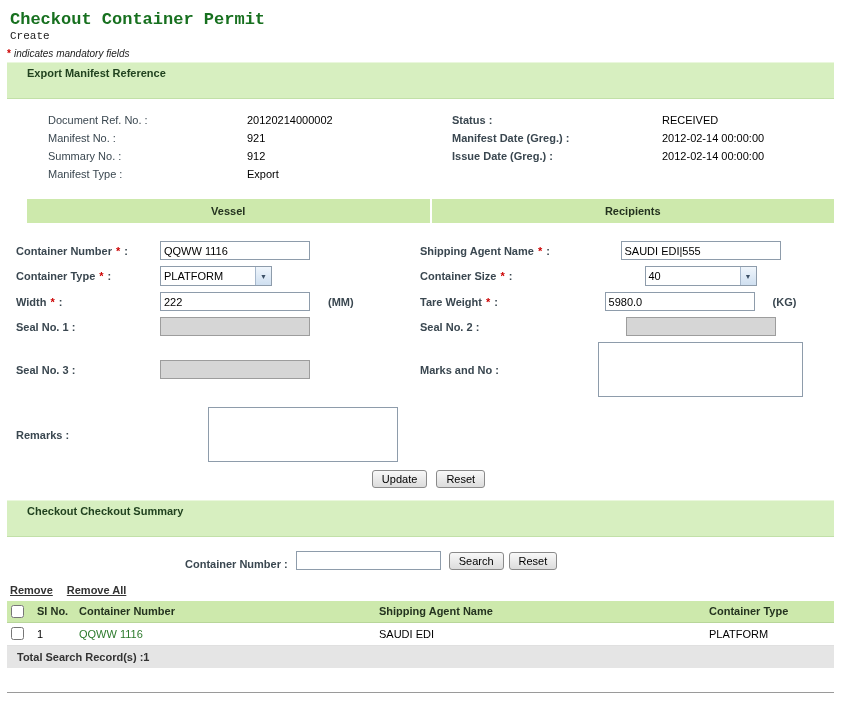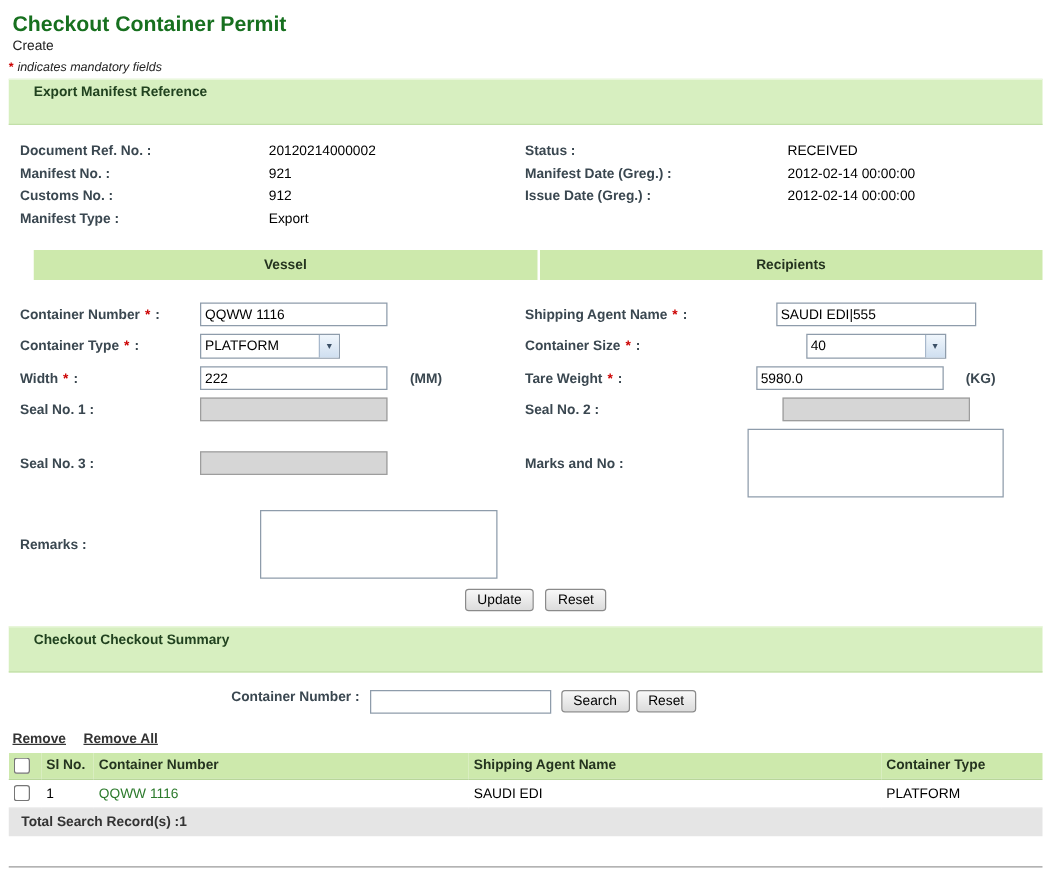--- a/index.html
+++ b/index.html
@@ -4,36 +4,36 @@
 <style>
   * { box-sizing: border-box; }
   html, body { margin:0; padding:0; background:#ffffff; }
   body {
     width:841px; height:701px; overflow:hidden;
     font-family:"Liberation Sans", sans-serif;
     font-size:11px; color:#000;
   }
   .page { position:relative; width:841px; padding-top:10px; }
 
-  .page-header { padding-left:10px; }
+  .page-header { padding-left:10px;font-family:Liberation Mono, monospace; }
   .page-title { margin:0; font-size:17px; font-weight:bold; color:#17701f; }
   .page-subtitle { font-size:11px; color:#222; margin-top:1px; }
 
   .mandatory-note { font-size:10px; font-style:italic; color:#222; margin:6px 0 3px 3px; }
   .mandatory-note .star { color:#cc0000; font-style:normal; margin-right:3px; }
 
   .section-bar {
     margin:0 7px; height:37px; line-height:21px;
     background:#d7efc0; border-top:1px solid #eaf7dd; border-bottom:1px solid #c2e0a8;
     font-weight:bold; color:#21421f; padding-left:20px;
   }
 
   .info-grid { padding:12px 0 10px 16px; }
   .info-row { display:flex; height:18px; align-items:center; }
-  .info-l1 { width:199px; font-weight:bold; color:#3a4750; }
+  .info-l1 { width:199px; font-weight:normal; color:#3a4750;margin-left:32px; }
   .info-v1 { width:205px; }
   .info-l2 { width:210px; font-weight:bold; color:#3a4750; }
   .info-v2 { flex:1; }
 
   .tabs { display:flex; margin:6px 7px 0 7px; height:24px; gap:2px; background:#fff;padding-left:20px; }
   .tab { flex:1; background:#cde9ac; color:#24331f; font-weight:bold; text-align:center; line-height:24px; cursor:pointer; }
   .tab.active { background:#156a38; color:#ffffff; }
 
   .form-area { padding:18px 0 0 16px; }
   .frow { display:flex; align-items:center; margin-bottom:6px; }
@@ -69,21 +69,21 @@
   .ta-marks { width:205px; height:55px; }
   .ta-remarks { width:190px; height:55px; }
 
   .btn {
     font-family:inherit; font-size:11px; color:#000; padding:2px 9px;
     background:linear-gradient(#f8f8f8,#dcdcdc); border:1px solid #8a8a8a; border-radius:3px; cursor:pointer;
   }
   .btn + .btn { margin-left:6px; }
   .center-row { text-align:center; margin:8px 0 12px 0; }
 
-  .search-row { display:flex; align-items:flex-start; margin:14px 0 14px 185px; }
+  .search-row { display:flex; align-items:flex-end; margin:14px 0 14px 185px; }
   .search-row .lbl { font-weight:bold; color:#3a4750; margin-right:8px; }
   .search-row .btn { margin-left:8px; }
   .search-row .btn + .btn { margin-left:5px; }
 
   .remove-links { margin:0 0 5px 10px; font-weight:bold; }
   .remove-links a { color:#333; text-decoration:underline; cursor:pointer; margin-right:14px; }
 
   table.summary { width:827px; margin:0 7px; border-collapse:collapse; table-layout:fixed; }
   table.summary th, table.summary td { font-size:11px; text-align:left; padding:3px 4px; overflow:hidden; }
   table.summary thead th { background:#cde9ac; color:#24331f; font-weight:bold; height:21px; border-bottom:1px solid #b8d69a; }
@@ -126,21 +126,21 @@
       <span class="info-l2">Status :</span>
       <span class="info-v2">RECEIVED</span>
     </div>
     <div class="info-row">
       <span class="info-l1">Manifest No. :</span>
       <span class="info-v1">921</span>
       <span class="info-l2">Manifest Date (Greg.) :</span>
       <span class="info-v2">2012-02-14 00:00:00</span>
     </div>
     <div class="info-row">
-      <span class="info-l1">Customs No. :</span>
+      <span class="info-l1">Summary No. :</span>
       <span class="info-v1">912</span>
       <span class="info-l2">Issue Date (Greg.) :</span>
       <span class="info-v2">2012-02-14 00:00:00</span>
     </div>
     <div class="info-row">
       <span class="info-l1">Manifest Type :</span>
       <span class="info-v1">Export</span>
       <span class="info-l2"></span>
       <span class="info-v2"></span>
     </div>

